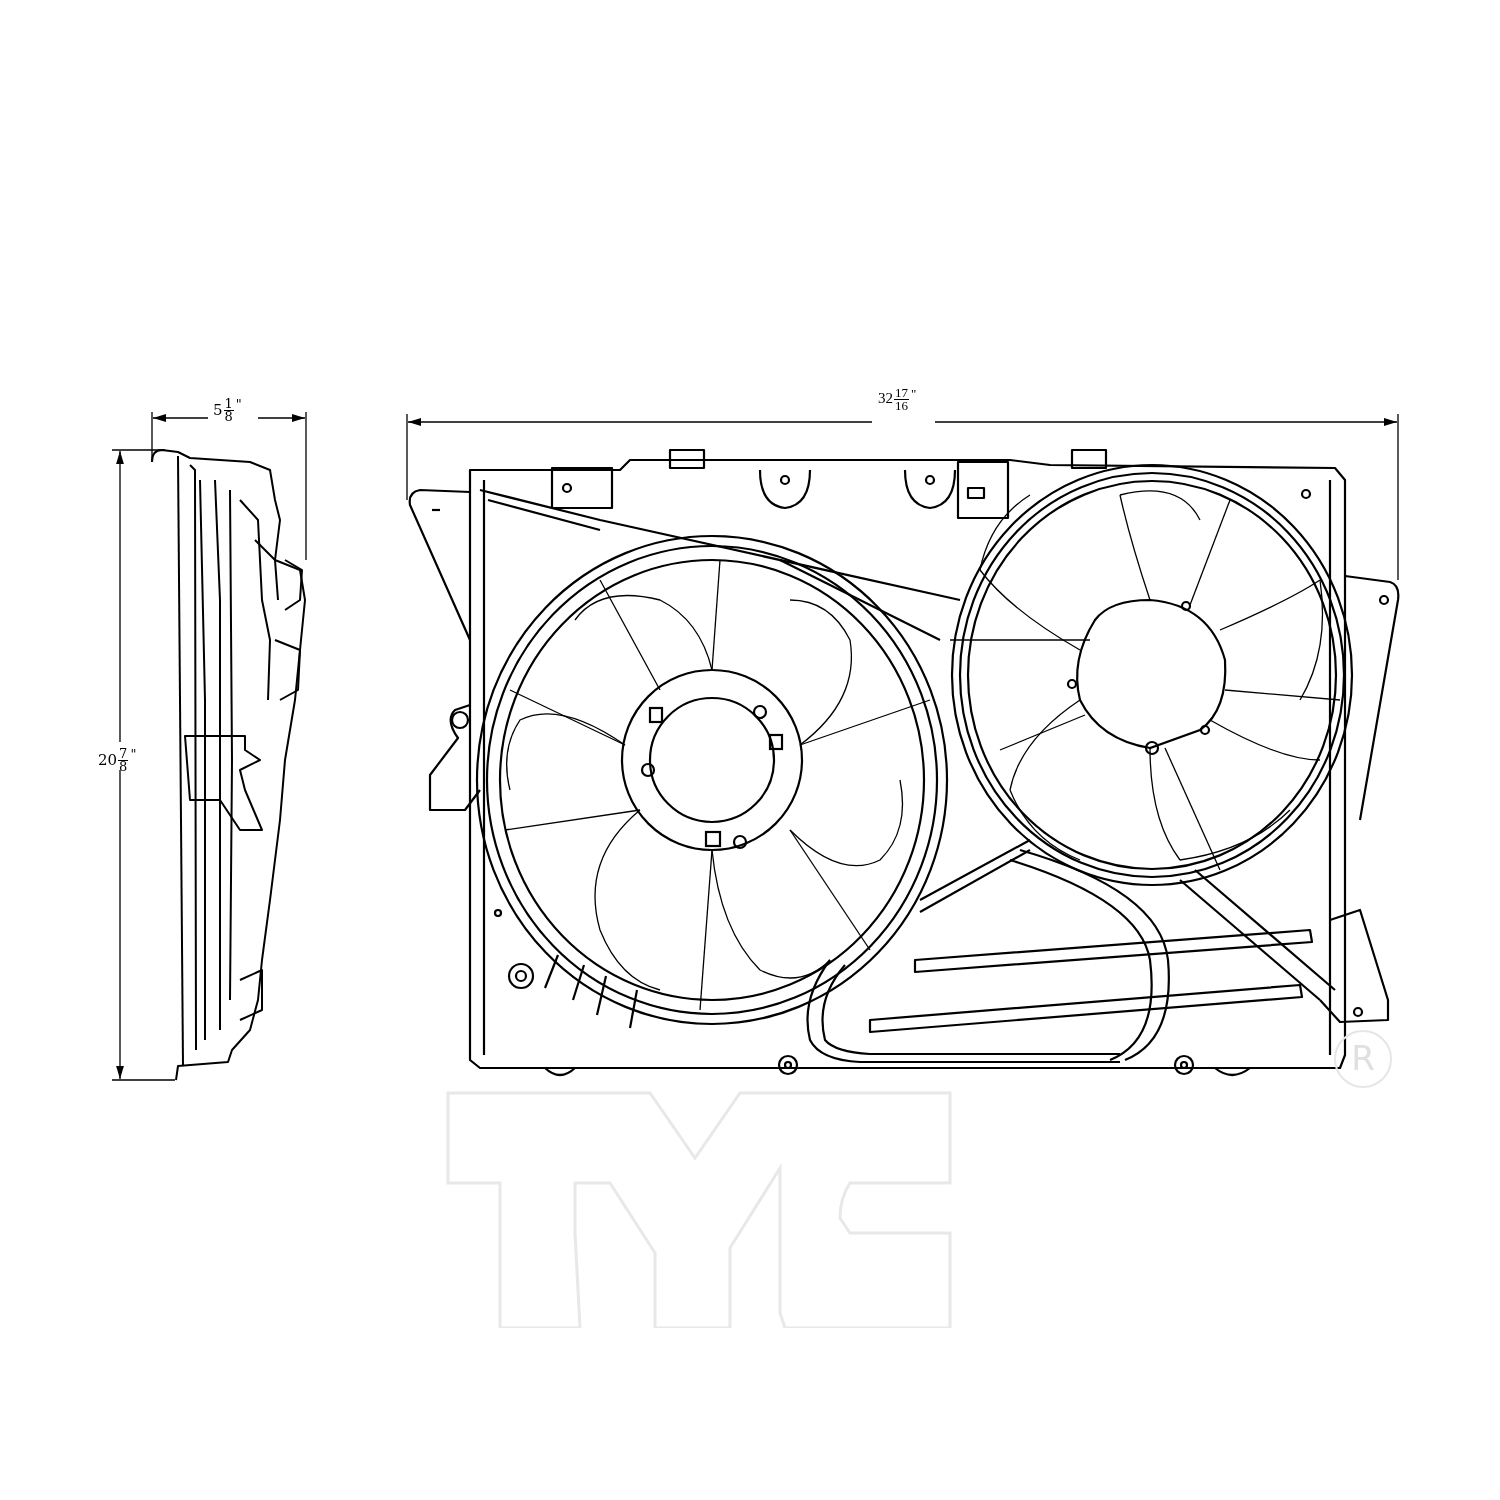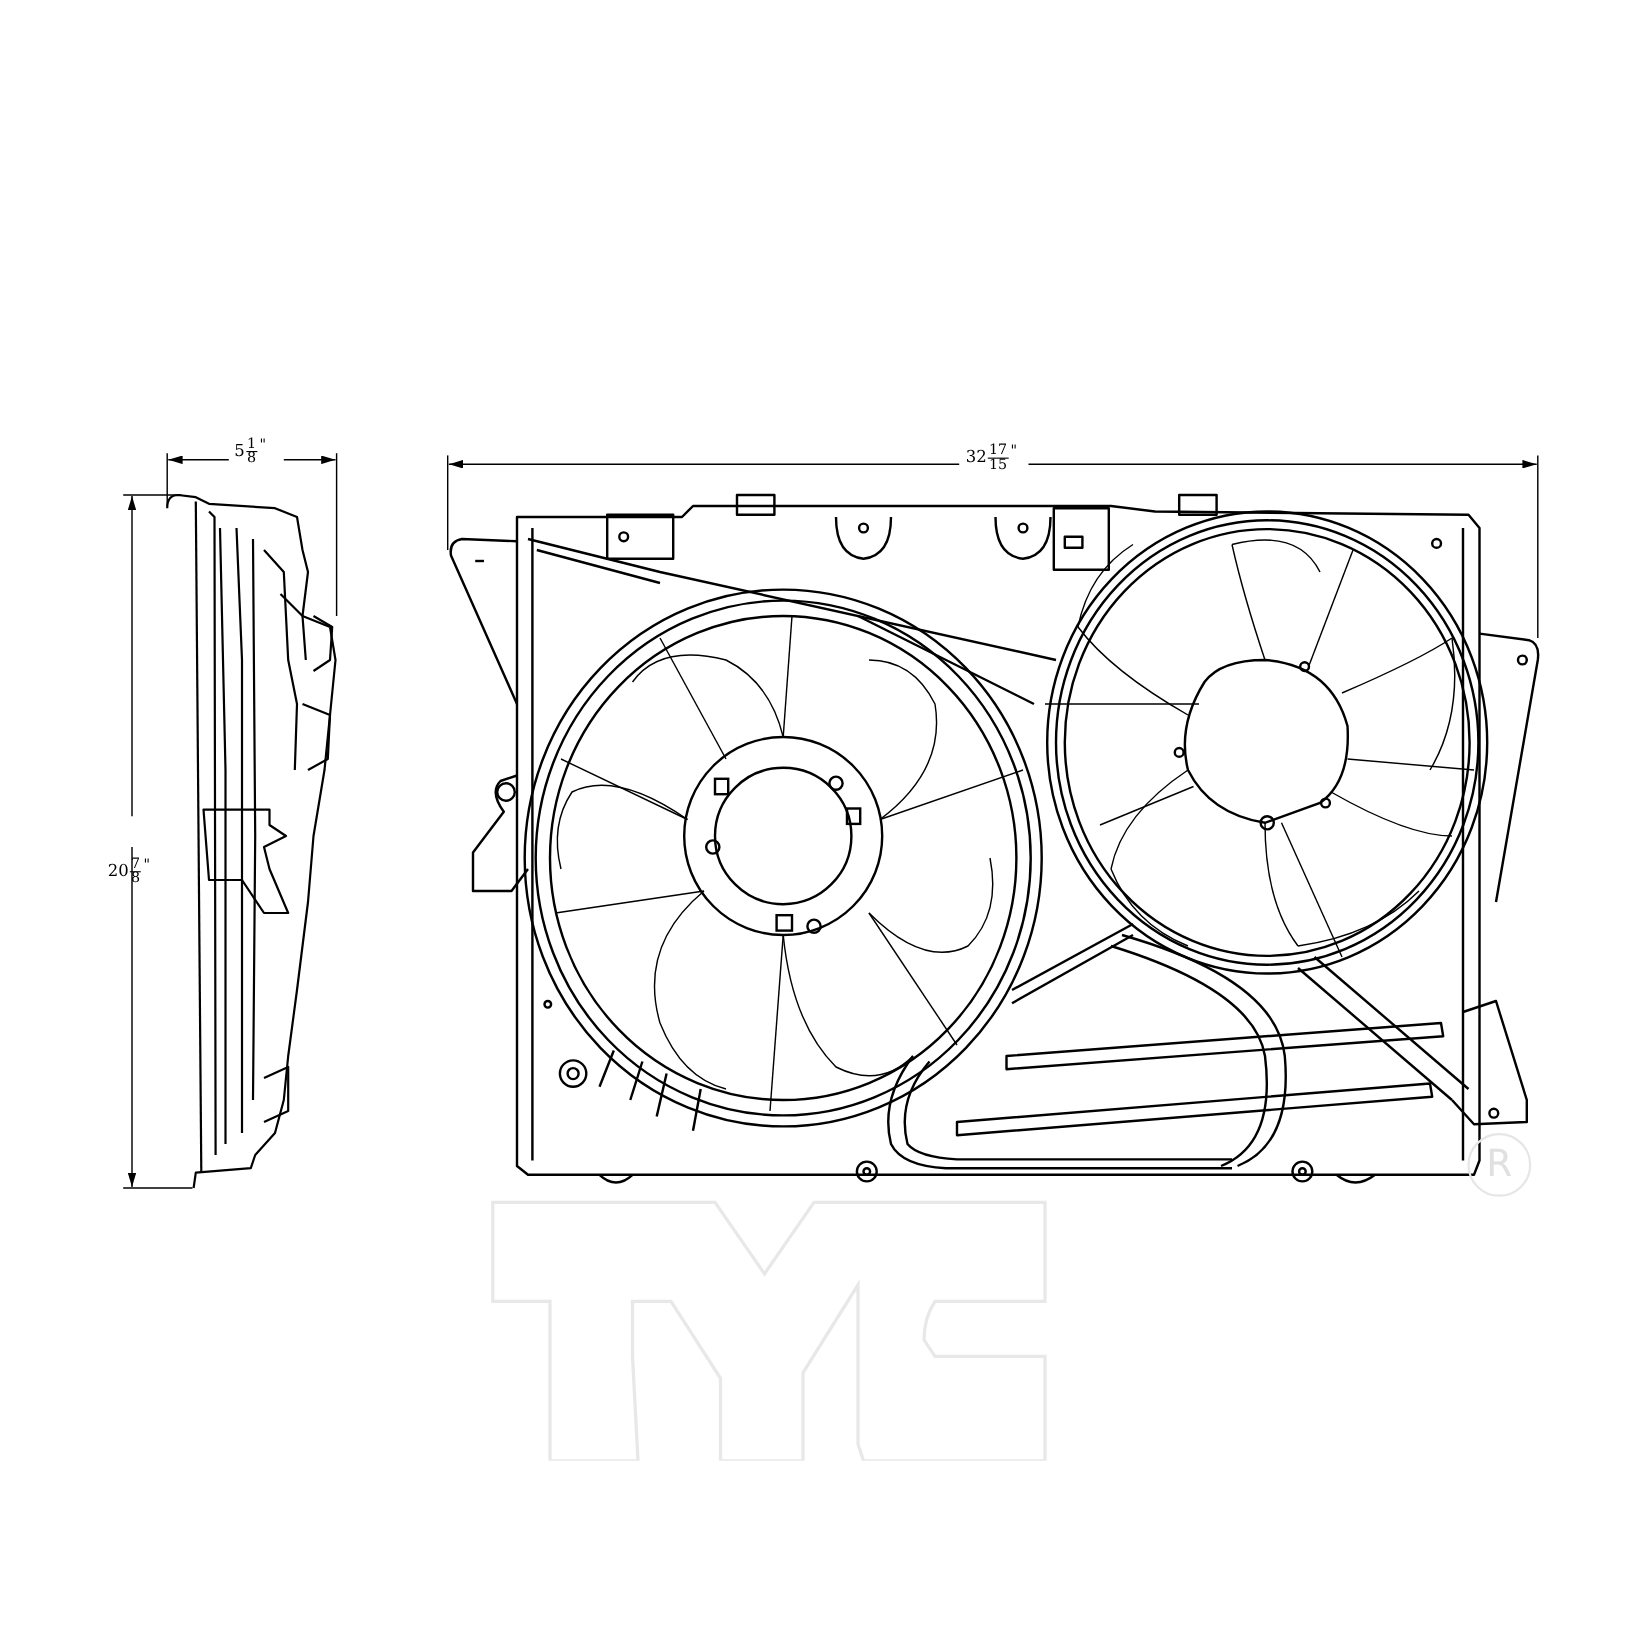--- a/index.html
+++ b/index.html
@@ -15,25 +15,25 @@
 </style>
 </head>
 <body>
 
 <div class="canvas">
 
   <div class="dim" style="left:213px; top:398px;">
     <span>5</span><span class="frac"><span class="num">1</span><span>8</span></span><span class="inch">"</span>
   </div>
 
-  <div class="dim" style="left:878px; top:404px;">
-    <span>32</span><span class="frac"><span class="num">17</span><span>15</span></span><span class="inch">"</span>
+  <div class="dim" style="left:878px; top:387px;font-family:Liberation Serif, serif;">
+    <span>32</span><span class="frac"><span class="num">17</span><span>16</span></span><span class="inch">"</span>
   </div>
 
-  <div class="dim" style="left:98px; top:748px;margin-top:32px;">
+  <div class="dim" style="left:98px; top:748px;">
     <span>20</span><span class="frac"><span class="num">7</span><span>8</span></span><span class="inch">"</span>
   </div>
 
   <svg width="1500" height="1500" style="position:absolute;left:0;top:0">
     <defs>
       <marker id="arr" markerWidth="10" markerHeight="6" refX="10" refY="3" orient="auto-start-reverse">
         <path d="M0,0 L10,3 L0,6 z" fill="#000"></path>
       </marker>
     </defs>
 

